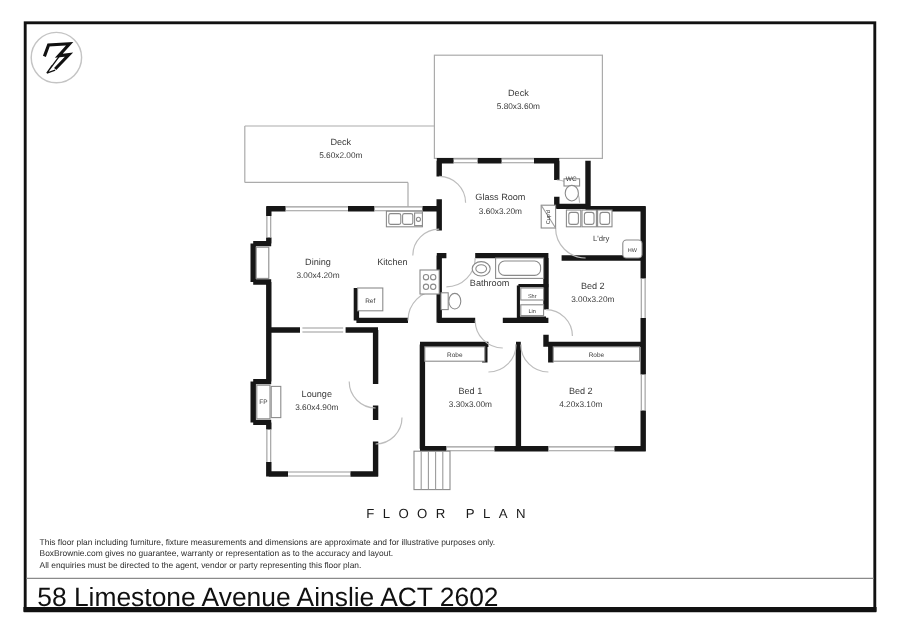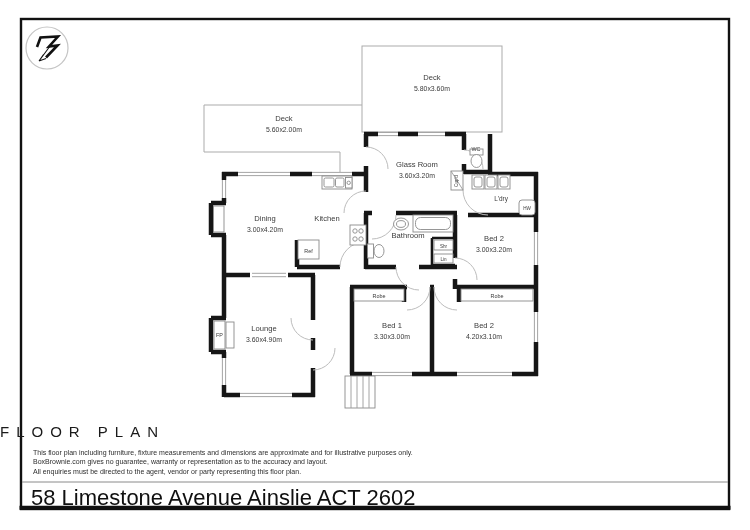--- a/index.html
+++ b/index.html
@@ -10,22 +10,22 @@
   .wall{stroke:#161616;stroke-width:4.5;fill:none;}
   .wallm{stroke:#161616;stroke-width:2.6;fill:none;}
   .fine{stroke:#9a9a9a;stroke-width:.9;fill:none;}
   .arc{stroke:#bdbdbd;stroke-width:1;fill:none;}
   .fix{stroke:#8a8a8a;stroke-width:.9;fill:#fff;}
   .deck{stroke:#ababab;stroke-width:1;fill:#fff;}
   text{fill:#3a3a3a;font-family:"Liberation Sans",sans-serif;text-anchor:middle;}
   .rm{font-size:7.6px;} .dim{font-size:6.9px;} .sm{font-size:6.4px;}
   .xs{font-size:5.4px;} .xxs{font-size:4.6px;}
   
-  #floor-plan-title{position:absolute;left:0;top:423px;width:750px;text-align:left;
-    font-size:15px;letter-spacing:7px;color:#1a1a1a;}
+  #floor-plan-title{position:absolute;left:0;top:423px;width:750px;text-align:center;
+    font-size:11px;letter-spacing:7px;color:#1a1a1a;}
   #disclaimer{position:absolute;left:33px;top:448px;font-size:7px;line-height:9.4px;color:#2d2d2d;}
   #address-bar{position:absolute;left:31px;top:485px;font-size:22px;color:#101010;}
 </style>
 </head>
 <body>
 
 <div id="stage">
 
 <svg id="plan-svg" width="750" height="530" viewBox="0 0 750 530">
 

